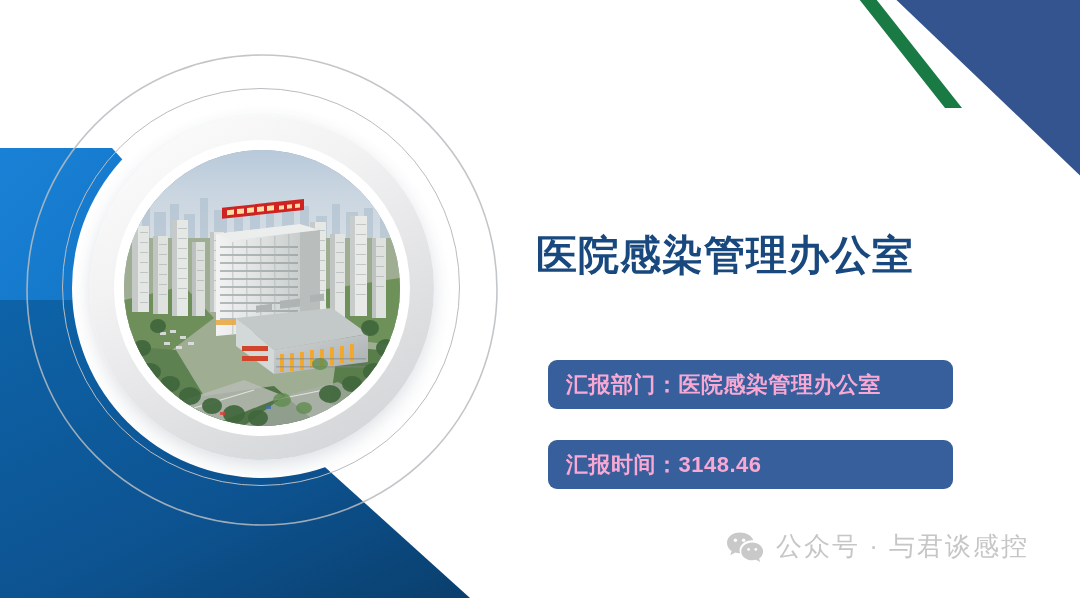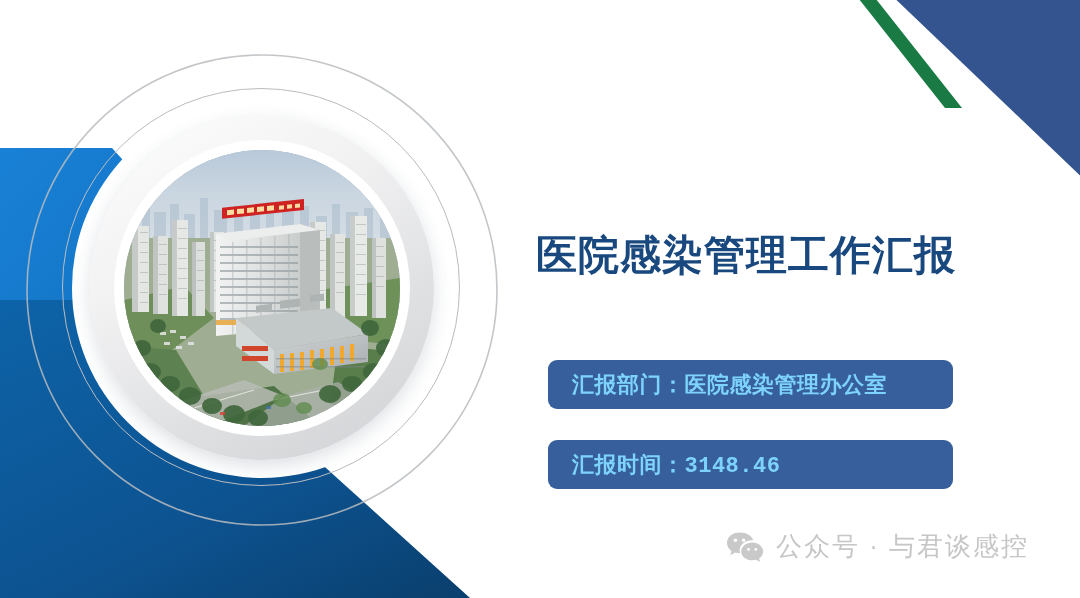--- a/index.html
+++ b/index.html
@@ -93,27 +93,26 @@
     height: 49px;
     border-radius: 9px;
     background: #365f9c;
     box-sizing: border-box;
     display: flex;
     align-items: center;
   }
   .info-box.first { top: 360px; }
   .info-box.second { top: 440px; }
   .info-text {
-    color: #7dd3fc;
+    color: #f9a8d4;
     font-size: 22px;
     font-weight: bold;
     letter-spacing: 0.5px;
-    padding-left: 24px;
+    padding-left: 18px;
     white-space: nowrap;
-    font-family: Liberation Mono, monospace;
   }
 
   
   .watermark {
     position: absolute;
     left: 726px;
     top: 529px;
     display: flex;
     align-items: center;
     gap: 12px;
@@ -422,21 +421,21 @@
         <g fill="#d8443a" opacity="0.85">
           <rect x="96" y="262" width="5" height="3"></rect>
         </g>
         <g fill="#3f6ea8" opacity="0.8">
           <rect x="142" y="256" width="5" height="3"></rect>
         </g>
       </svg>
     </div>
   </div>
 
-  <div class="title">医院感染管理工作汇报</div>
+  <div class="title">医院感染管理办公室</div>
 
   <div class="info-box first">
     <span class="info-text">汇报部门：医院感染管理办公室</span>
   </div>
 
   <div class="info-box second">
     <span class="info-text">汇报时间：3148.46</span>
   </div>
 
   <div class="watermark">

